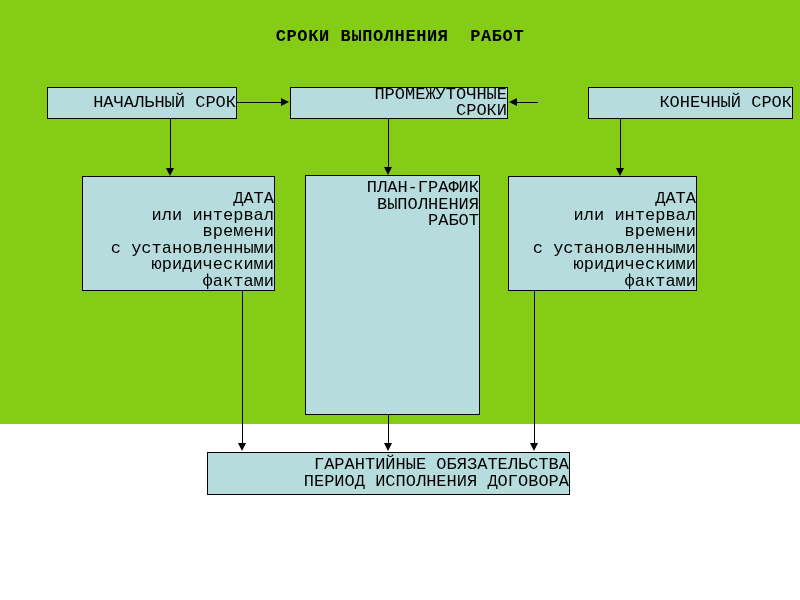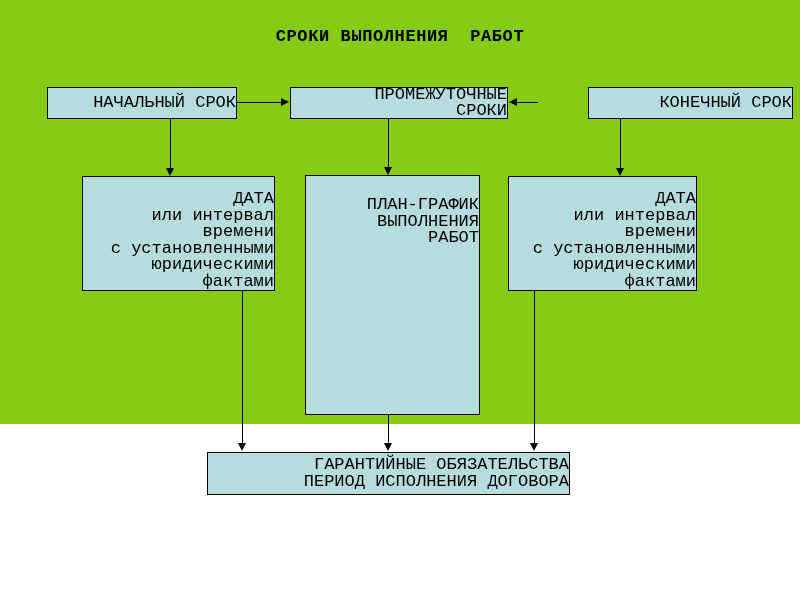--- a/index.html
+++ b/index.html
@@ -50,21 +50,21 @@
   .box.vtop { align-items: flex-start; }
   .box .txt { width: 100%; white-space: pre-line; }
 
   
   #box-initial   { left: 47px;  top: 87px;  width: 190px; height: 32px; }
   #box-interim   { left: 290px; top: 87px;  width: 218px; height: 32px; padding-left: 24px; }
   #box-final     { left: 540px; top: 87px;  width: 205px; height: 32px; margin-left: 48px; }
 
   
   #box-date-left  { left: 82px;  top: 176px; width: 193px; height: 115px; padding-top: 14px; }
-  #box-plan       { left: 305px; top: 175px; width: 175px; height: 240px; padding-top: 21px; }
+  #box-plan       { left: 305px; top: 175px; width: 175px; height: 240px; padding-top: 4px; }
   #box-date-right { left: 508px; top: 176px; width: 189px; height: 115px; padding-top: 14px; }
 
   
   #box-guarantee { left: 207px; top: 452px; width: 363px; height: 43px; padding-left: 35px; }
 
   
   .vline {
     position: absolute;
     width: 1px;
     background: #000000;

